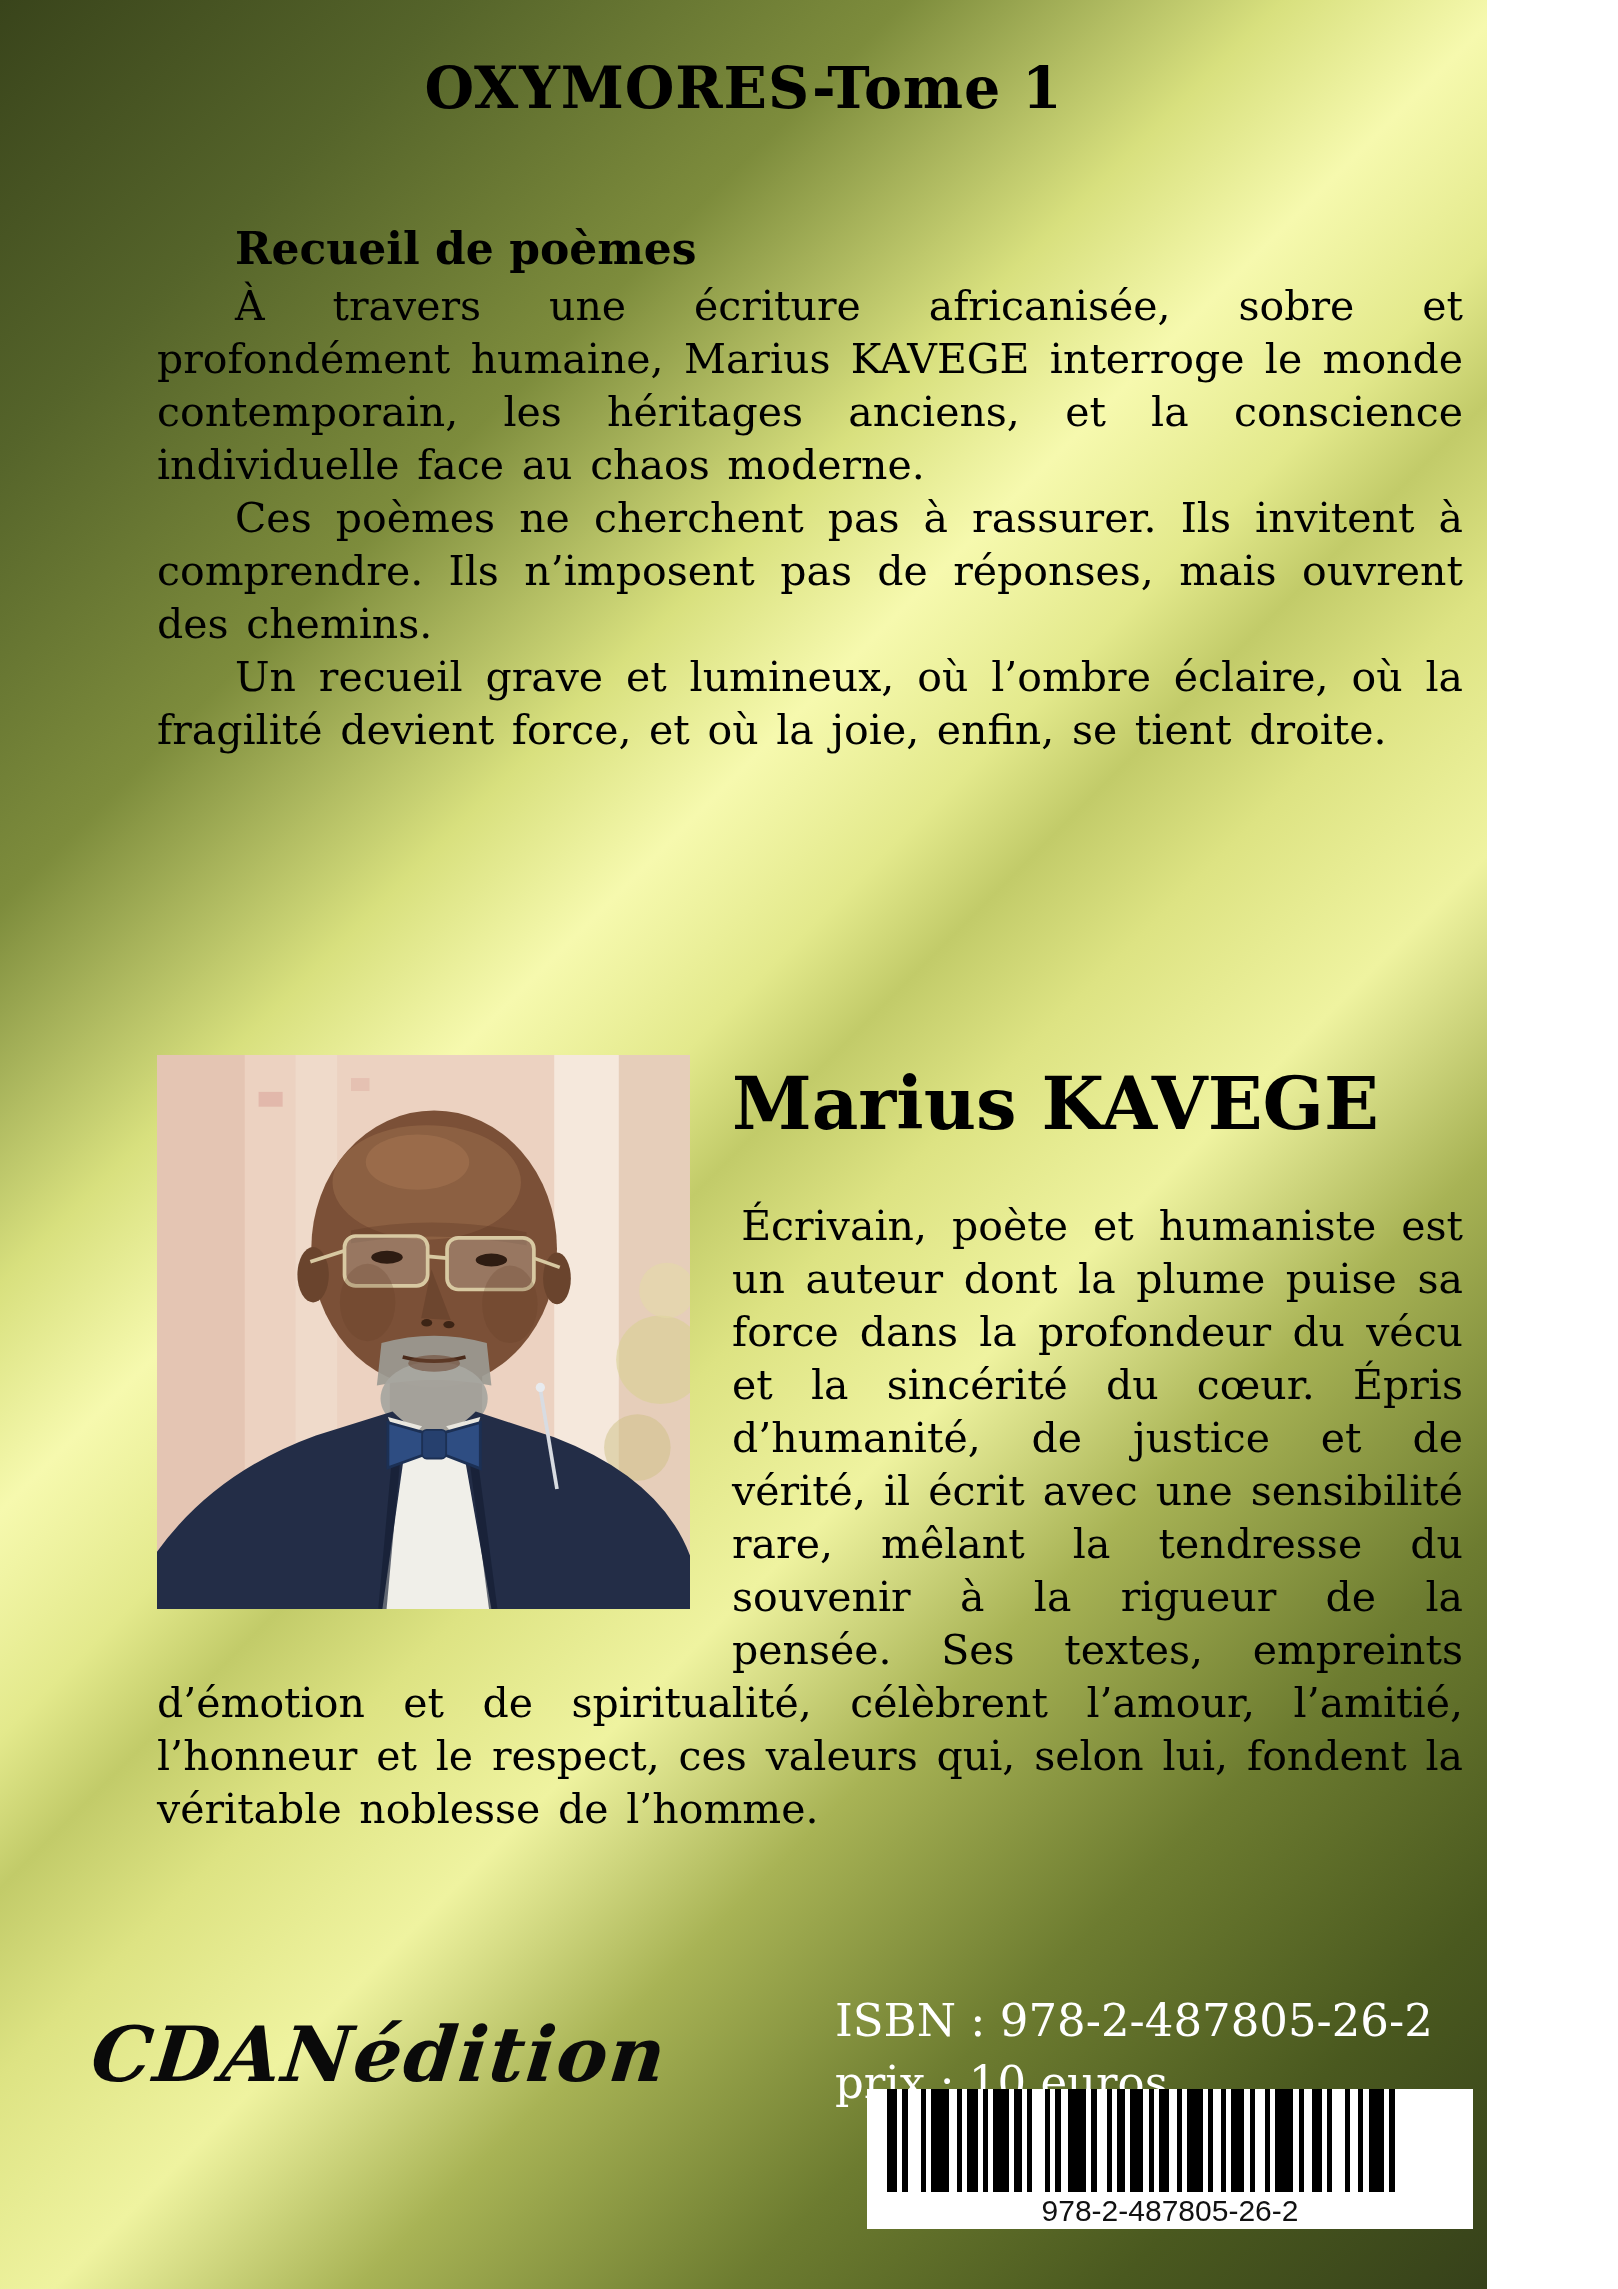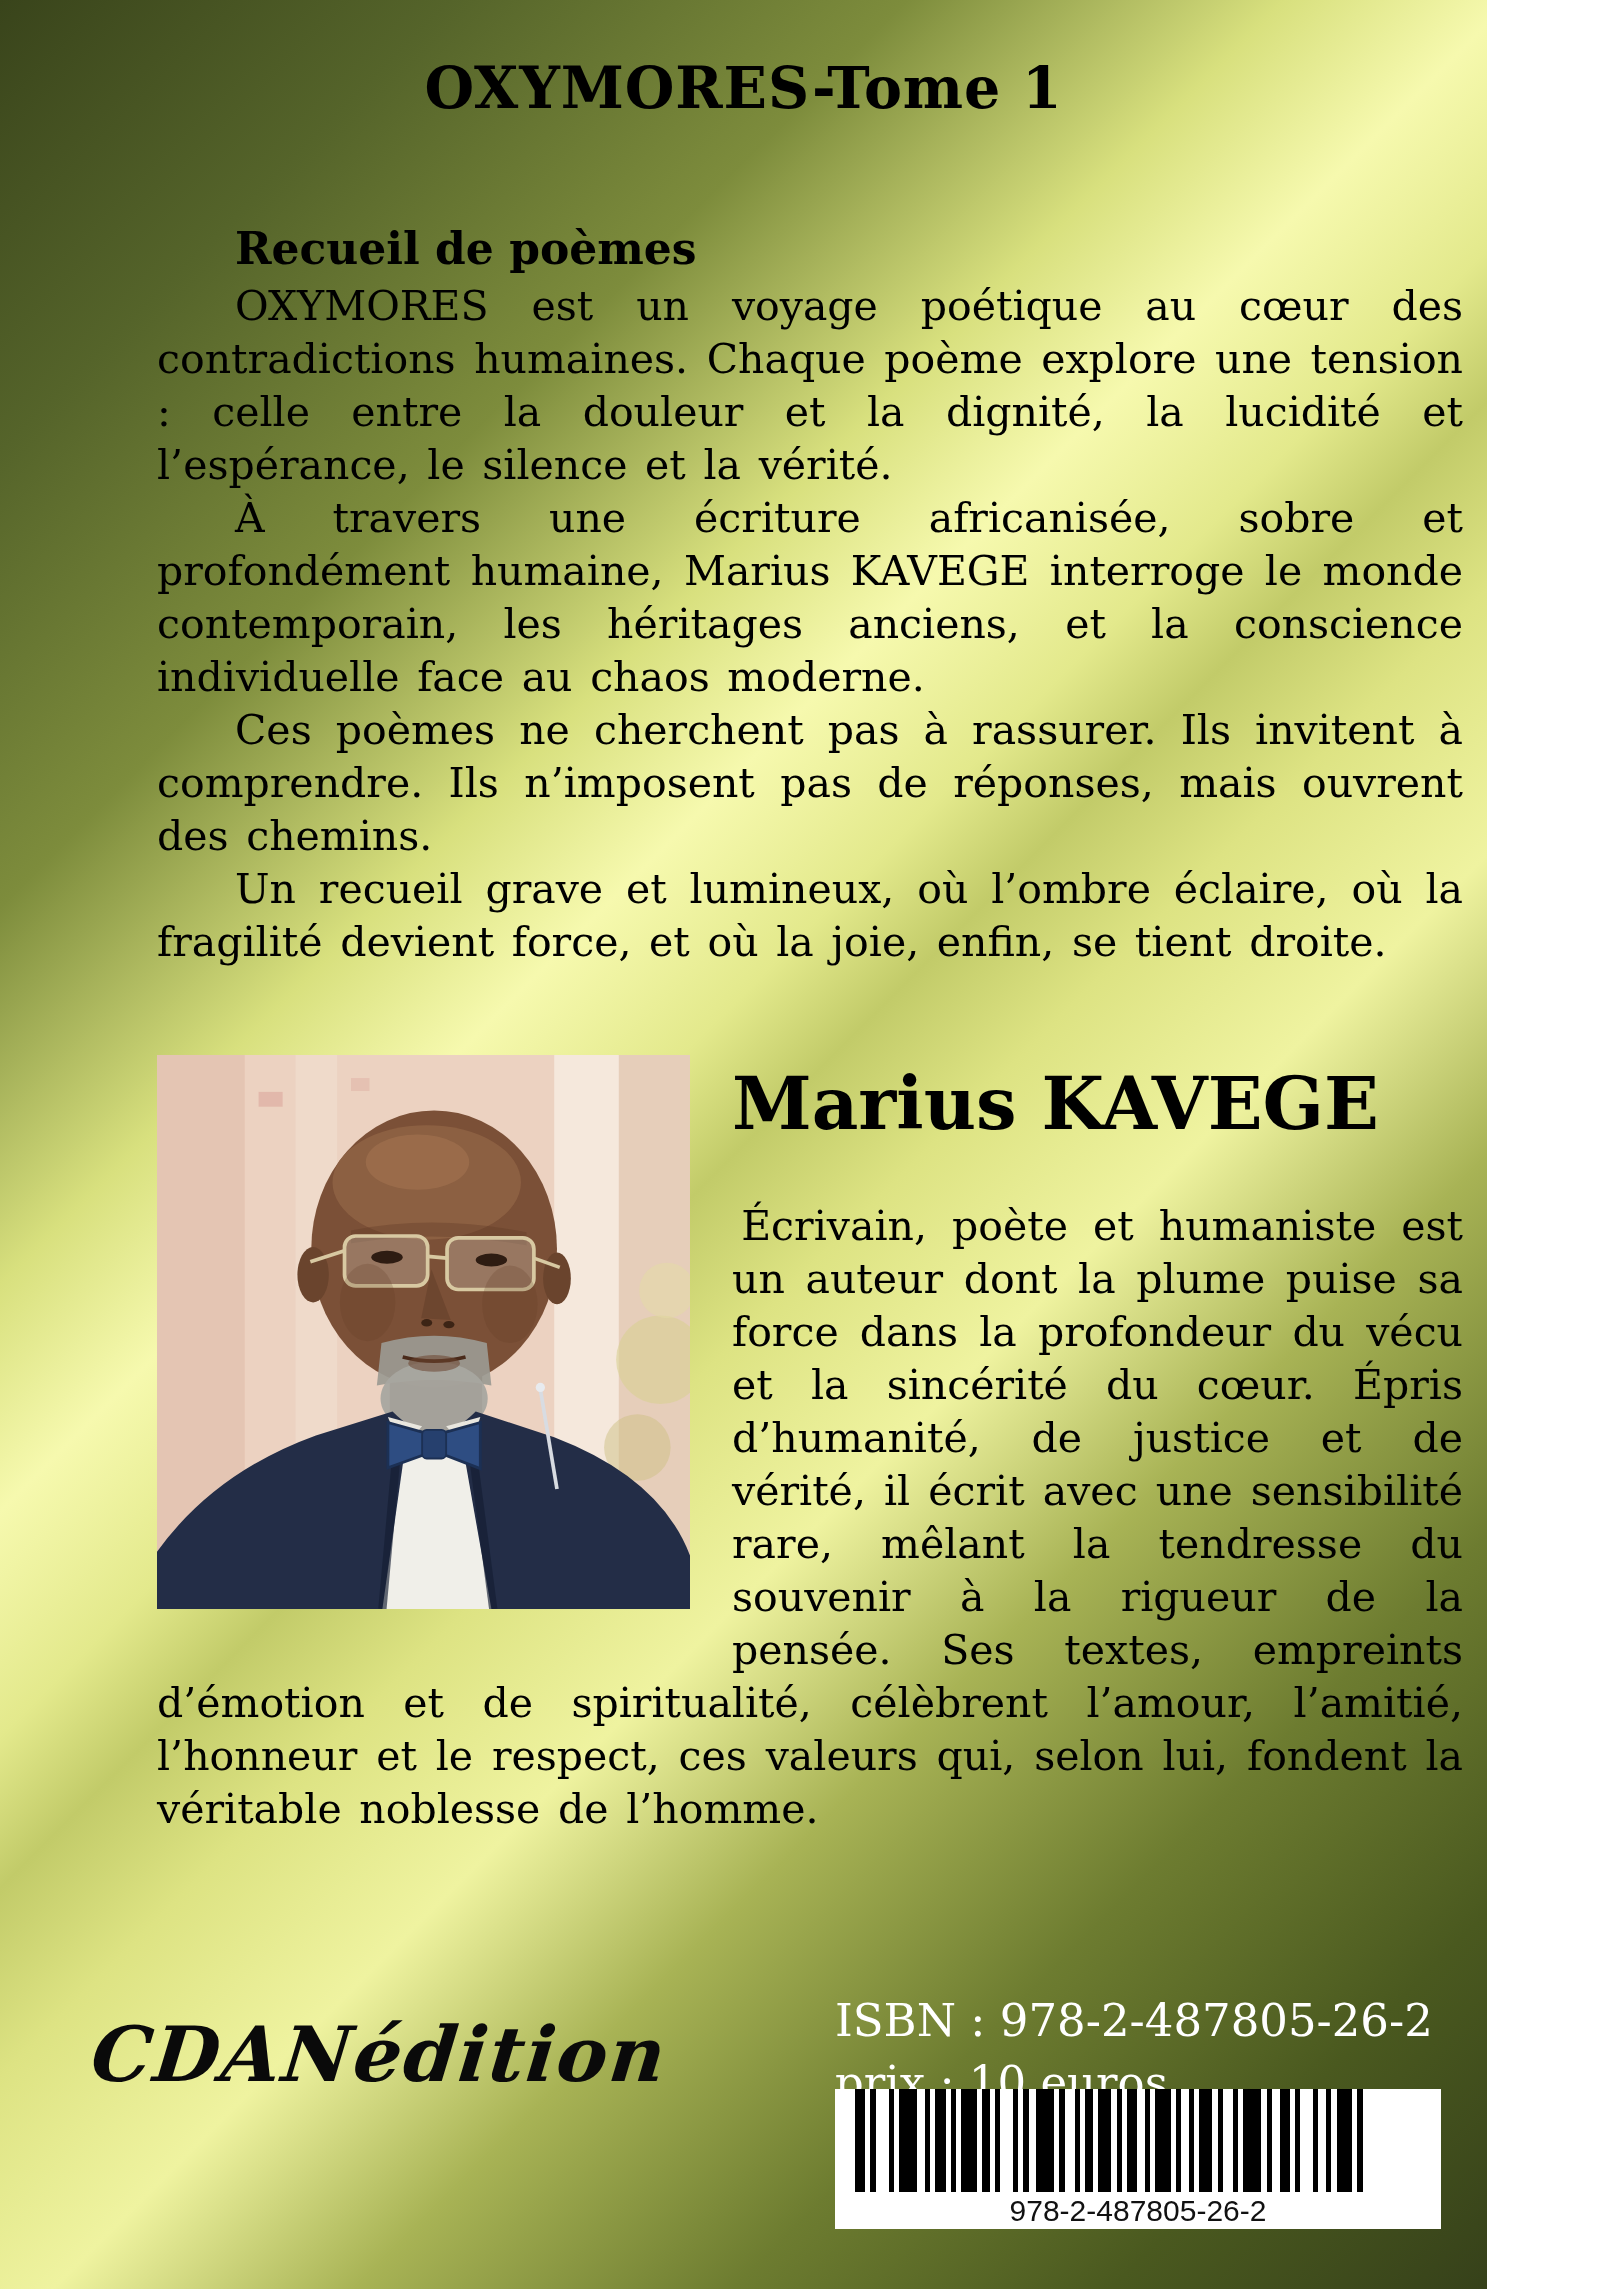--- a/index.html
+++ b/index.html
@@ -43,41 +43,40 @@
   .isbn-block{
     position:absolute;left:835px;top:1990px;color:#fff;font-weight:normal;
   }
   .isbn-line{font-size:45px;line-height:62px;margin:0;}
   .publisher{
     position:absolute;left:92px;top:2010px;width:535px;
     font-size:76px;font-style:italic;font-weight:bold;color:#0a0a0a;
     transform:skewX(-6deg);letter-spacing:1.8px;white-space:nowrap;
   }
   .barcode{
-    position:absolute;left:835px;top:2089px;width:606px;height:140px;
+    position:absolute;left:867px;top:2089px;width:606px;height:140px;
     background:#fff;box-sizing:border-box;padding:0 20px;
   }
   #barcode-bars{display:flex;height:103px;overflow:hidden;}
   #barcode-bars .bar{background:#000;height:100%;flex:0 0 auto;}
   #barcode-bars .gap{height:100%;flex:0 0 auto;}
   .barcode-label{
     height:37px;display:flex;align-items:center;justify-content:center;
     font-family:"Liberation Sans", sans-serif;font-size:30px;color:#111;
   }
 </style>
 </head>
 <body>
 
 <div class="cover">
 
   <h1 class="title">OXYMORES-Tome 1</h1>
 
   <div class="synopsis">
     <div class="subtitle">Recueil de poèmes</div>
-    <p>OXYMORES est un voyage poétique au cœur des contradictions humaines. Chaque poème explore une tension : celle entre la douleur et la dignité, la lucidité et l’espérance, le silence et la vérité.</p>
     <p>À travers une écriture africanisée, sobre et profondément humaine, Marius KAVEGE interroge le monde contemporain, les héritages anciens, et la conscience individuelle face au chaos moderne.</p>
     <p>Ces poèmes ne cherchent pas à rassurer. Ils invitent à comprendre. Ils n’imposent pas de réponses, mais ouvrent des chemins.</p>
     <p>Un recueil grave et lumineux, où l’ombre éclaire, où la fragilité devient force, et où la joie, enfin, se tient droite.</p>
   </div>
 
   <div class="author-section">
     <div class="photo-frame">
       <svg viewBox="0 0 577 600" width="533" height="554" preserveAspectRatio="none">
 
         <rect x="0" y="0" width="577" height="600" fill="#ecd2c1"></rect>

